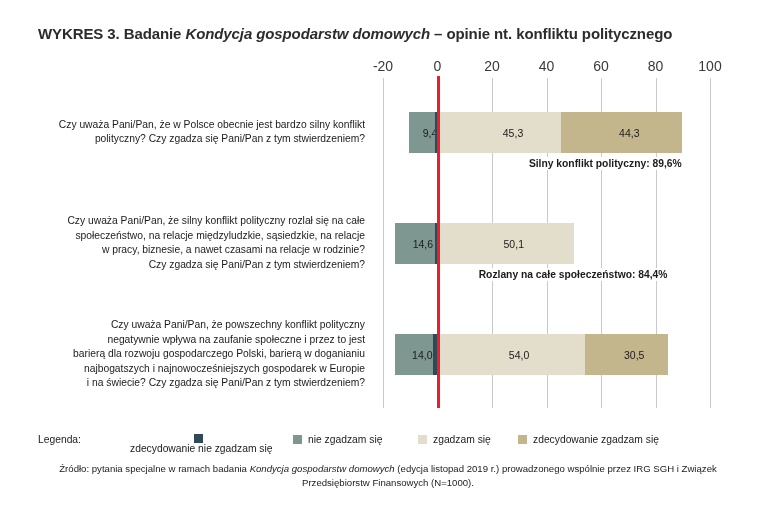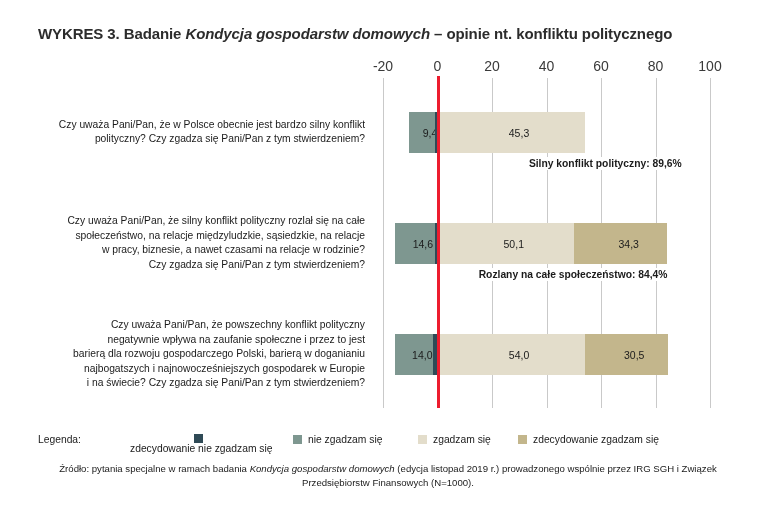--- a/index.html
+++ b/index.html
@@ -213,29 +213,29 @@
     <div class="tick-label" style="left: 218px;">60</div>
     <div class="gridline" style="left: 272.5px;"></div>
     <div class="tick-label" style="left: 272.5px;">80</div>
     <div class="gridline" style="left: 327px;"></div>
     <div class="tick-label" style="left: 327px;">100</div>
     <div class="zeroline" style="left: 53.5px;"></div>
     <div class="bar-row" style="top: 34px;">
       <div class="seg s1" style="left: 51.775px; width: 2.725px;"></div>
       <div class="outside-label" style="left: 29.775px;">1,0</div>
       <div class="seg s2" style="left: 26.16px; width: 25.615px;">9,4</div>
-      <div class="seg s3" style="left: 54.5px; width: 147px;">45,3</div>
+      <div class="seg s3" style="left: 54.5px; width: 135px;">45,3</div>
+      <div class="seg s4" style="left: 177.942px; width: 120.718px;">44,3</div>
     </div>
     <div class="annotation" style="top: 79px; right: 28.34px;">Silny konflikt polityczny: 89,6%</div>
     <div class="bar-row" style="top: 145px;">
       <div class="seg s1" style="left: 51.775px; width: 2.725px;"></div>
       <div class="outside-label" style="left: 29.775px;">1,0</div>
       <div class="seg s2" style="left: 11.99px; width: 39.785px;">14,6</div>
       <div class="seg s3" style="left: 54.5px; width: 136.523px;">50,1</div>
-      <div class="seg s4" style="left: 191.023px; width: 93.4675px;">34,3</div>
     </div>
     <div class="annotation" style="top: 190px; right: 42.51px;">Rozlany na całe społeczeństwo: 84,4%</div>
     <div class="bar-row" style="top: 256px;">
       <div class="seg s1" style="left: 50.4125px; width: 4.0875px;"></div>
       <div class="outside-label" style="left: 28.4125px;">1,5</div>
       <div class="seg s2" style="left: 12.2625px; width: 38.15px;">14,0</div>
       <div class="seg s3" style="left: 54.5px; width: 147.15px;">54,0</div>
       <div class="seg s4" style="left: 201.65px; width: 83.1125px;">30,5</div>
     </div>
   </div>

